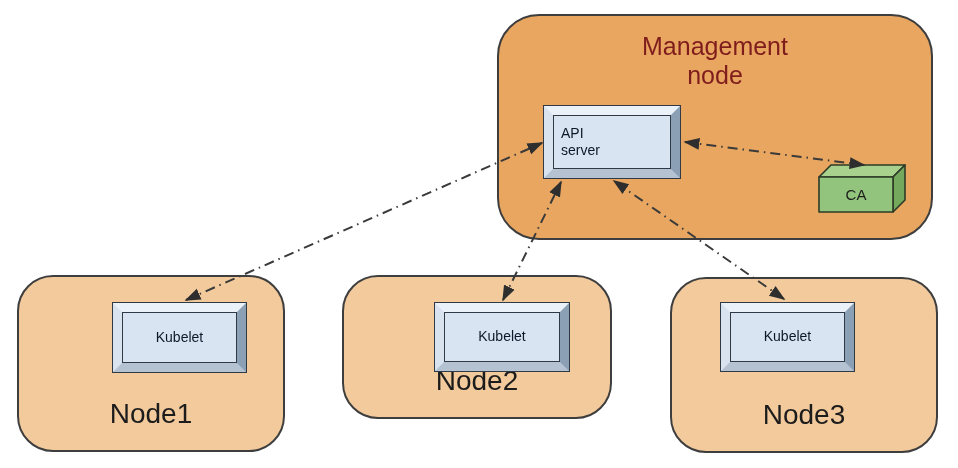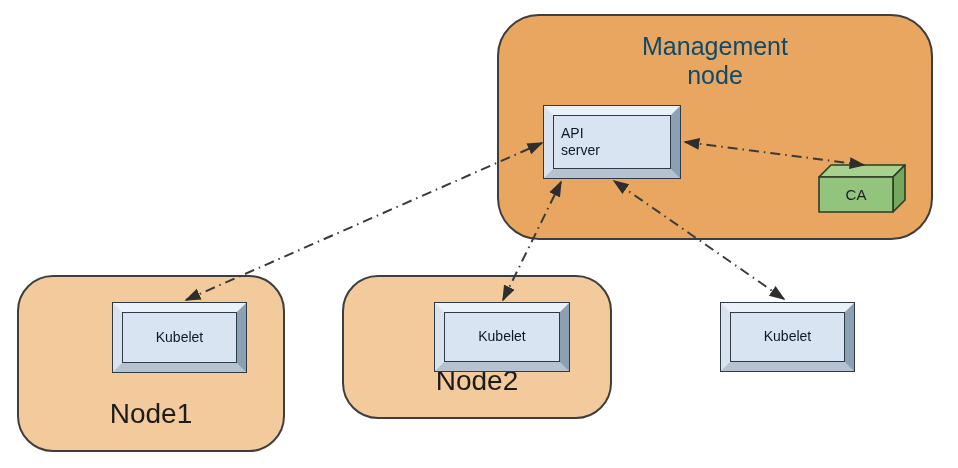--- a/index.html
+++ b/index.html
@@ -6,21 +6,21 @@
   .canvas {
     position:relative; width:958px; height:468px; background:#ffffff;
     font-family:"Liberation Sans", sans-serif; color:#1d1d1d; overflow:hidden;
   }
   .group-node { position:absolute; box-sizing:border-box; border:2.5px solid #3e3e3e; }
   .mgmt   { background:#e8a660; border-radius:42px; }
   .worker { background:#f2ca9c; border-radius:36px; }
 
   .group-title {
     position:absolute; left:0; right:0; top:16px; text-align:center;
-    font-size:25px; line-height:1.16; white-space:pre-line; color:#0c4a6e;
+    font-size:25px; line-height:1.16; white-space:pre-line; color:#7f1d1d;
   }
   .worker-label {
     position:absolute; left:0; right:0; bottom:20px; text-align:center;
     font-size:28px; color:#1c1c1c;
   }
 
   
   .bevel { position:absolute; box-sizing:border-box; border:1.5px solid #2f3a45; }
   .bevel .frame {
     width:100%; height:100%; box-sizing:border-box;
@@ -70,20 +70,23 @@
 
   <div class="group-node worker" style="left:342px; top:275px; width:270px; height:144px;">
     <div class="worker-label">Node2</div>
   </div>
   <div class="bevel" style="left:434px; top:302px; width:136px; height:70px;">
     <div class="frame">
       <div class="core">Kubelet</div>
     </div>
   </div>
 
+  <div class="group-node worker" style="left:670px; top:277px; width:268px; height:176px;">
+    <div class="worker-label">Node3</div>
+  </div>
   <div class="bevel" style="left:720px; top:302px; width:135px; height:70px;">
     <div class="frame">
       <div class="core">Kubelet</div>
     </div>
   </div>
 
   <svg class="overlay" width="958" height="468" viewBox="0 0 958 468">
     <defs>
       <marker id="arr" viewBox="0 0 10 10" refX="9" refY="5" markerWidth="8" markerHeight="8" orient="auto-start-reverse">
         <path d="M0,1.3 L10,5 L0,8.7 z" fill="#2e2e2e"></path>

